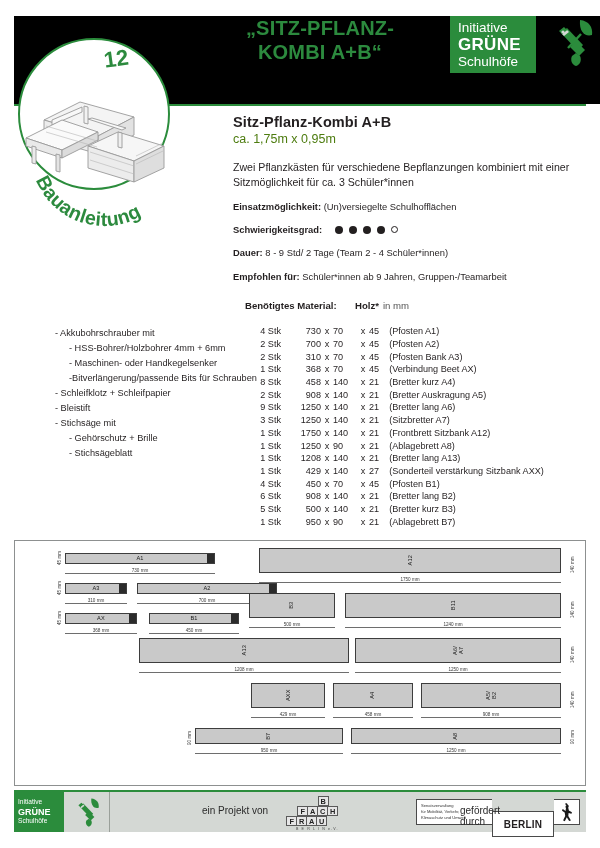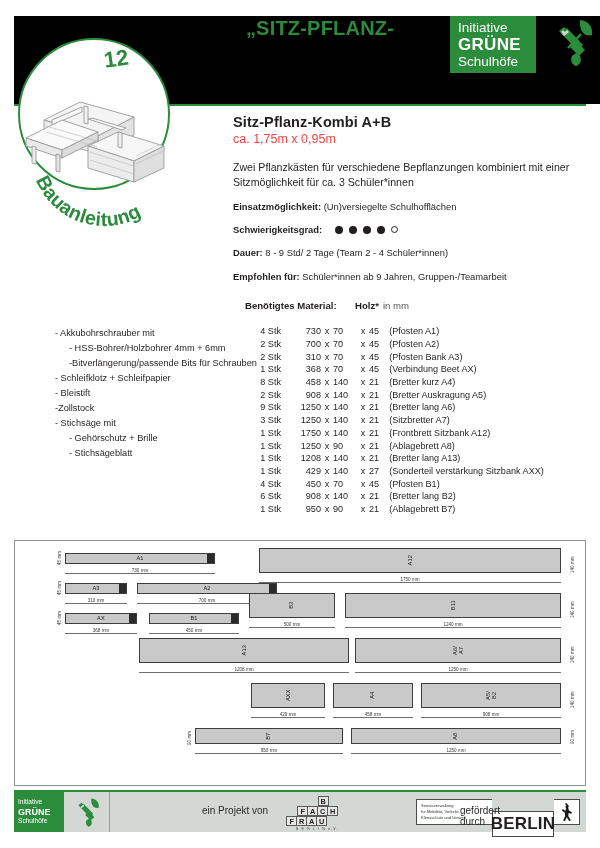--- a/index.html
+++ b/index.html
@@ -48,21 +48,21 @@
     position: absolute; left: 86px; top: 22px; z-index: 4;
     color: #2c8a3e; font-size: 22px; font-weight: bold;
     transform: rotate(-8deg);
   }
   .illus { position: absolute; left: 4px; top: 52px; z-index: 3; }
   .bauanleitung { position: absolute; left: -4px; top: 52px; z-index: 5; }
 
   
   .intro { position: absolute; left: 233px; top: 114px; width: 350px; }
   .intro h1 { font-size: 14.5px; font-weight: bold; letter-spacing: .1px; }
-  .intro .sub { font-size: 12.5px; margin-top: 2px; color: #ef4444; }
+  .intro .sub { font-size: 12.5px; margin-top: 2px; color: #4d7c0f; }
   .intro .desc { font-size: 10.6px; line-height: 1.42; margin-top: 14px; width: 348px; }
   .meta { font-size: 9.4px; margin-top: 10px; line-height: 1.4; }
   .meta b { font-size: 9.4px; }
   .meta-row { margin-top: 10px; display: flex; align-items: center; gap: 4px; }
   .dots { display: inline-flex; gap: 6px; margin-left: 9px; align-items: center; }
   .dot { width: 8px; height: 8px; border-radius: 50%; background: #231f20; }
   .dot.empty { background: #fff; border: 1px solid #231f20; width: 7px; height: 7px; }
 
   
   .tools { position: absolute; left: 55px; top: 300px; width: 190px; }
@@ -146,37 +146,38 @@
                    color: #444; margin-top: 1px; }
   .f-right { display: flex; align-items: center; padding-right: 6px; }
   .senat {
     border: 1px solid #4a4a4a; border-right: none; height: 26px; width: 76px;
     background: #fff; font-size: 4.1px; color: #333; line-height: 1.45;
     padding: 3px 4px; display: flex; flex-direction: column; justify-content: center;
   }
   .berlin-box {
     border: 1px solid #4a4a4a; height: 26px; width: 62px; background: #fff;
     display: flex; align-items: center; justify-content: center;
-    font-size: 17px; font-weight: bold; letter-spacing: .2px; margin-top: 24px;
+    font-size: 10px; font-weight: bold; letter-spacing: .2px; margin-top: 24px;
   }
   .bear-box {
     border: 1px solid #4a4a4a; border-left: none; height: 26px; width: 26px;
     background: #fff; display: flex; align-items: center; justify-content: center;
   }
 </style>
 </head>
 <body>
 
 <div class="page">
 
   <div class="header-band">
     <div class="hdr-left"></div>
     <div class="hdr-title">
       <div>
         <div>„SITZ-PFLANZ-</div>
+        <div>KOMBI A+B“</div>
       </div>
     </div>
     <div class="hdr-logo">
       <div class="l1">Initiative</div>
       <div class="l2">GRÜNE</div>
       <div class="l3">Schulhöfe</div>
     </div>
     <div class="hdr-icon">
       <svg width="46" height="52" viewBox="0 0 46 52">
         <g fill="#2b8c3c">
@@ -275,24 +276,24 @@
     <div class="meta">
       <b>Empfohlen für:</b>
       <span>Schüler*innen ab 9 Jahren, Gruppen-/Teamarbeit</span>
     </div>
   </div>
 
   <div class="tools">
     <ul id="tools-list">
         <li>- Akkubohrschrauber mit</li>
         <li class="ind">- HSS-Bohrer/Holzbohrer 4mm + 6mm</li>
+        <li class="ind">- Maschinen- oder Handkegelsenker</li>
         <li class="ind">-Bitverlängerung/passende Bits für Schrauben</li>
         <li>- Schleifklotz + Schleifpapier</li>
         <li>- Bleistift</li>
-        <li>-Zollstock</li>
         <li>- Stichsäge mit</li>
         <li class="ind">- Gehörschutz + Brille</li>
         <li class="ind">- Stichsägeblatt</li>
       </ul>
   </div>
 
   <div class="mat">
     <div class="mat-head">
       <span class="t1">Benötigtes Material:</span>
       <span class="t2">Holz*</span>
@@ -418,20 +419,29 @@
             <td class="c-nm">(Pfosten B1)</td>
           </tr>
           <tr>
             <td class="c-qty">6 Stk</td>
             <td class="c-l">908</td>
             <td class="c-x1">x</td>
             <td class="c-w">140</td>
             <td class="c-x2">x</td>
             <td class="c-t">21</td>
             <td class="c-nm">(Bretter lang B2)</td>
+          </tr>
+          <tr>
+            <td class="c-qty">5 Stk</td>
+            <td class="c-l">500</td>
+            <td class="c-x1">x</td>
+            <td class="c-w">140</td>
+            <td class="c-x2">x</td>
+            <td class="c-t">21</td>
+            <td class="c-nm">(Bretter kurz B3)</td>
           </tr>
           <tr>
             <td class="c-qty">1 Stk</td>
             <td class="c-l">950</td>
             <td class="c-x1">x</td>
             <td class="c-w">90</td>
             <td class="c-x2">x</td>
             <td class="c-t">21</td>
             <td class="c-nm">(Ablagebrett B7)</td>
           </tr>

